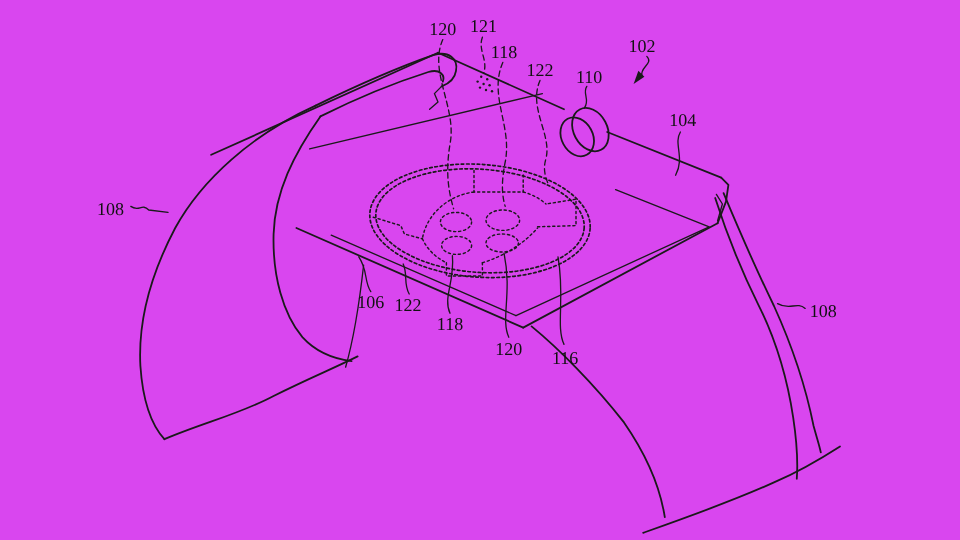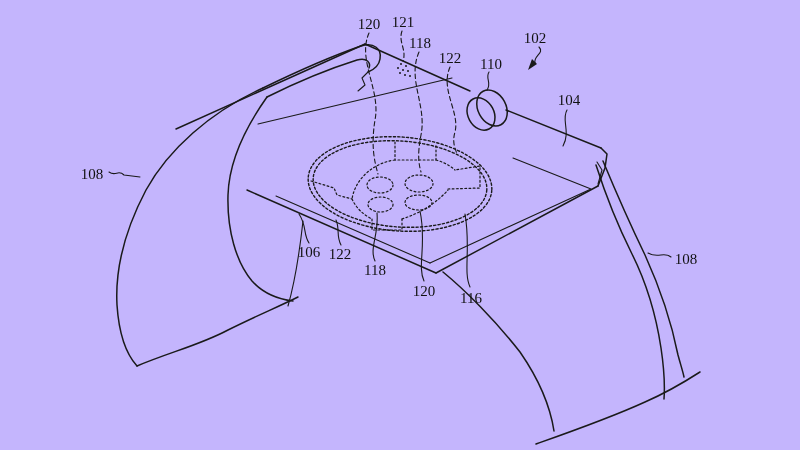--- a/index.html
+++ b/index.html
@@ -1,16 +1,16 @@
 <!DOCTYPE html>
 <html><head>
 <meta charset="utf-8">
 <style>
   html,body{margin:0;padding:0;background:#fff;}
-  .canvas{position:relative;width:800px;height:450px;background:#c4b5fd;overflow:hidden;}
+  .canvas{position:relative;width:800px;height:450px;background:#d946ef;overflow:hidden;}
   svg{display:block;}
   .ln{fill:none;stroke:#1a1a1a;stroke-width:1.5;stroke-linecap:round;stroke-linejoin:round;}
   .thin{stroke-width:1.1;}
   .dot{stroke-dasharray:2.2,2.2;stroke-width:1.4;}
   .dotfine{stroke-dasharray:1.8,2.4;stroke-width:1.2;}
   .lead{stroke-width:1.1;}
   .leadd{stroke-width:1.1;stroke-dasharray:4.5,3;}
   .reflabel{font-family:"Liberation Serif", serif;font-size:15px;fill:#111;}
 </style>
 </head>

